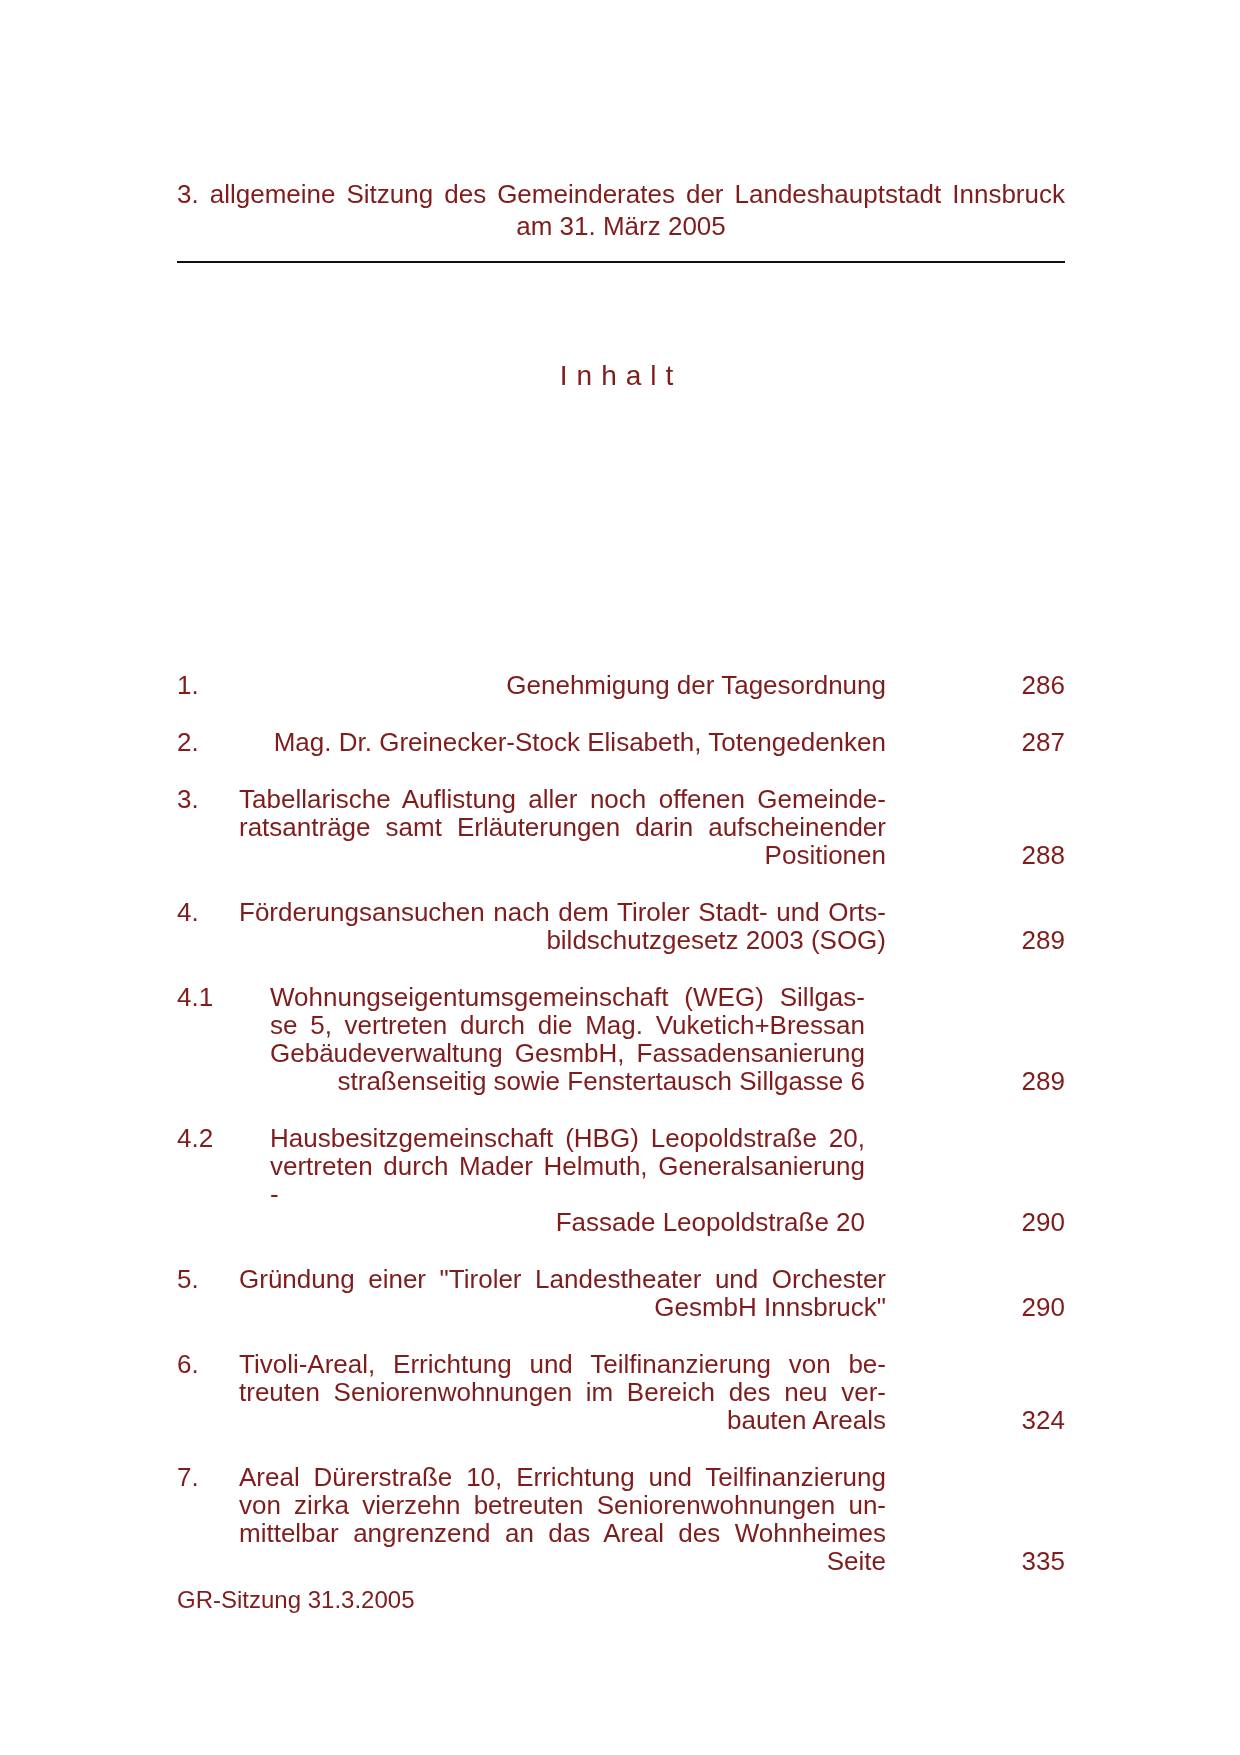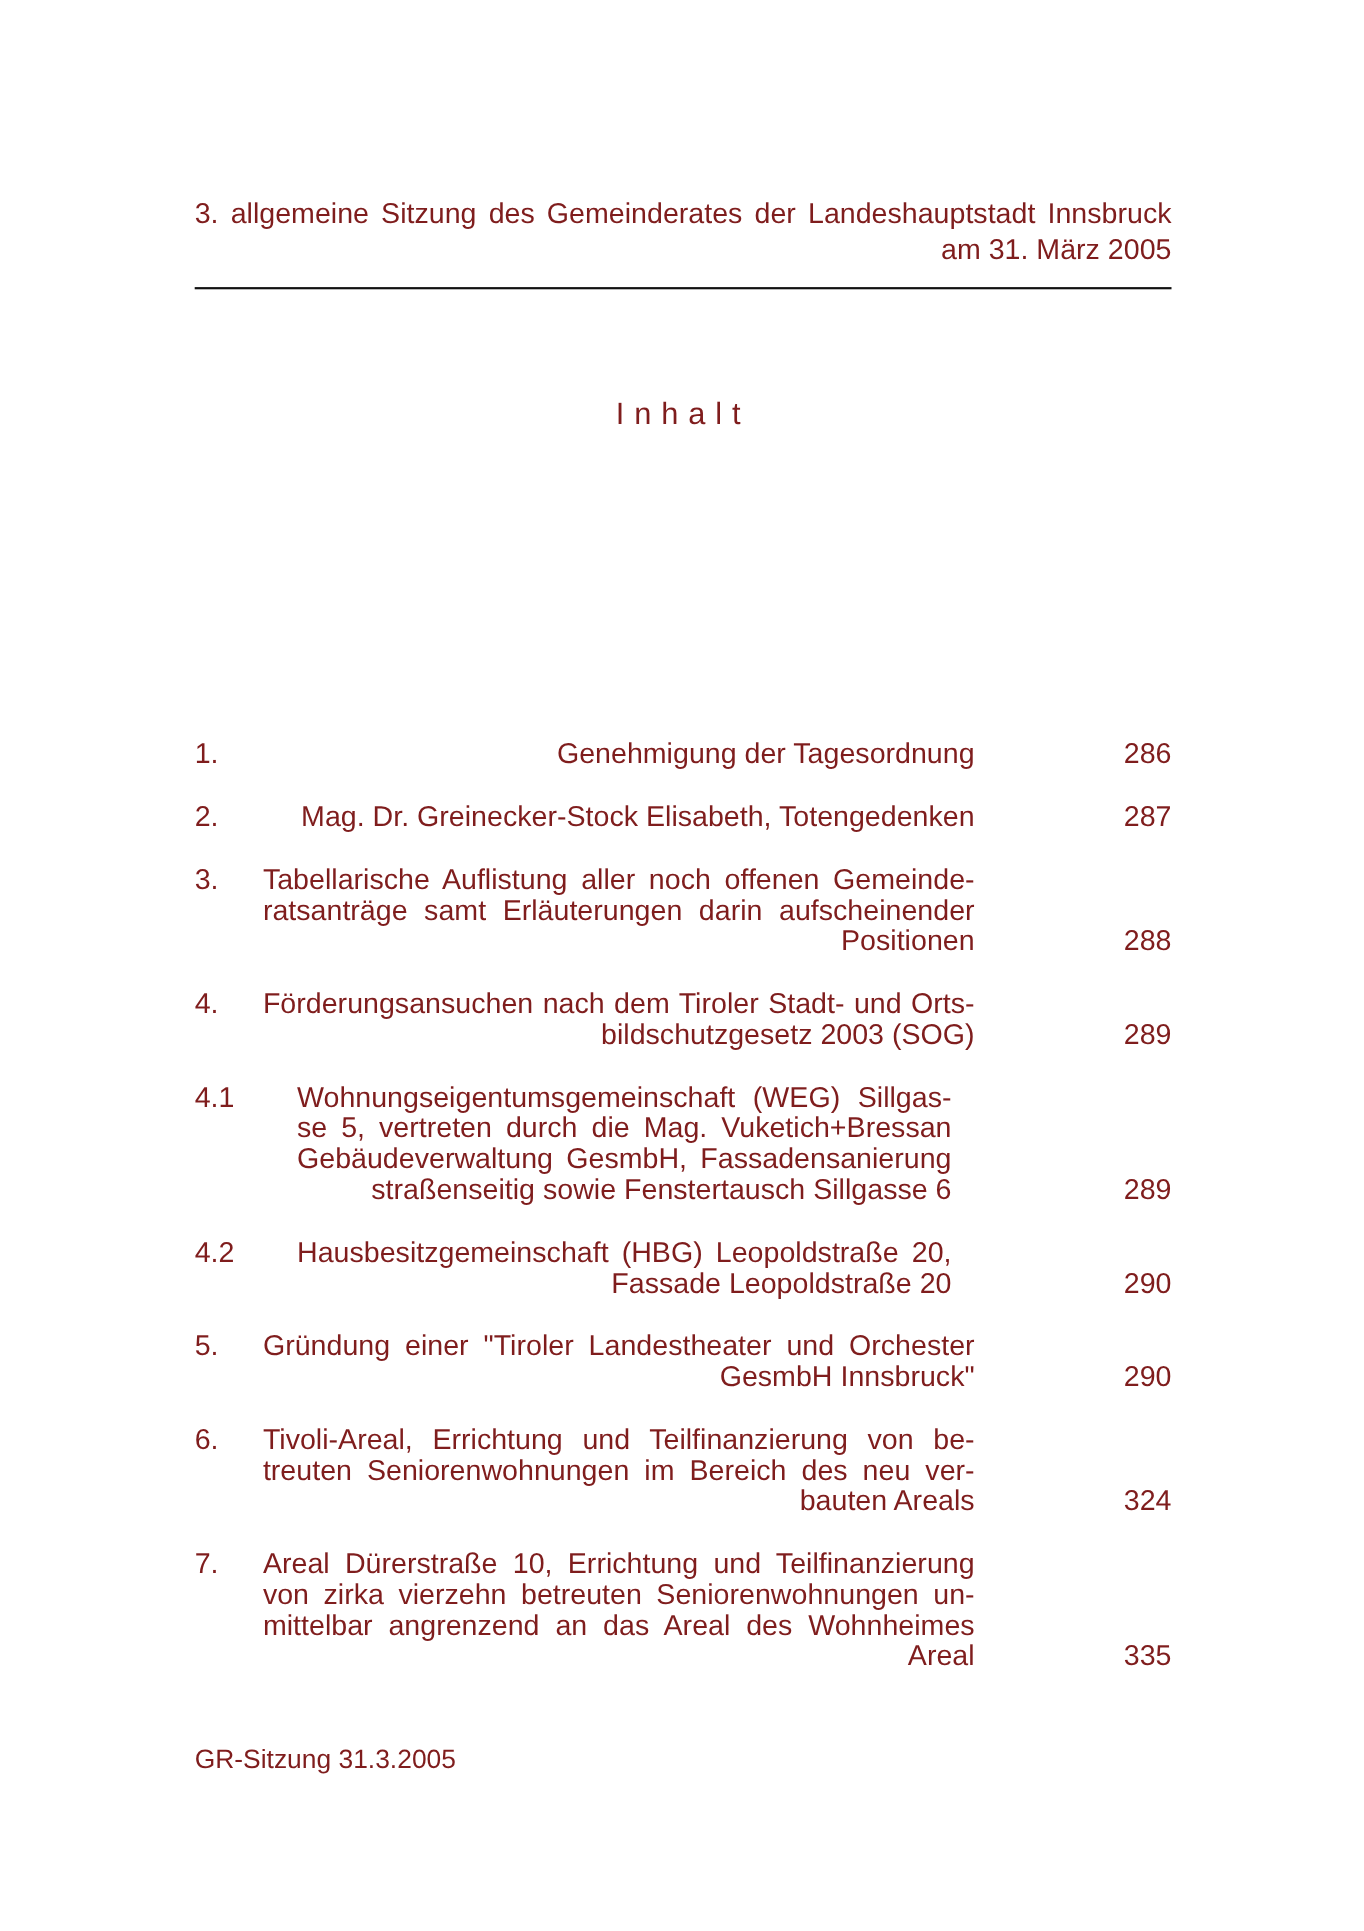--- a/index.html
+++ b/index.html
@@ -13,21 +13,21 @@
     font-family: Liberation Sans, sans-serif;
     font-size: 26px;
     line-height: 28px;
     overflow: hidden;
   }
   .content-col { position: absolute; left: 177px; width: 888px; }
 
   
   .doc-header { top: 178px; line-height: 32px; }
   .doc-header .hline1 { text-align: justify; text-align-last: justify; }
-  .doc-header .hline2 { text-align: right; }
+  .doc-header .hline2 { text-align: center; }
   .header-rule {
     position: absolute;
     left: 177px;
     top: 261px;
     width: 888px;
     height: 0;
     border-top: 2px solid #111111;
   }
 
   
@@ -118,20 +118,21 @@
           <div class="toc-line just">se 5, vertreten durch die Mag. Vuketich+Bressan</div>
           <div class="toc-line just">Gebäudeverwaltung GesmbH, Fassadensanierung</div>
           <div class="toc-line">straßenseitig sowie Fenstertausch Sillgasse 6</div>
         </div>
         <div class="toc-page">289</div>
       </div>
       <div class="toc-row sub">
         <div class="toc-num">4.2</div>
         <div class="toc-text">
           <div class="toc-line just">Hausbesitzgemeinschaft (HBG) Leopoldstraße 20,</div>
+          <div class="toc-line just">vertreten durch Mader Helmuth, Generalsanierung -</div>
           <div class="toc-line">Fassade Leopoldstraße 20</div>
         </div>
         <div class="toc-page">290</div>
       </div>
       <div class="toc-row">
         <div class="toc-num">5.</div>
         <div class="toc-text">
           <div class="toc-line just">Gründung einer "Tiroler Landestheater und Orchester</div>
           <div class="toc-line">GesmbH Innsbruck"</div>
         </div>
@@ -145,21 +146,21 @@
           <div class="toc-line">bauten Areals</div>
         </div>
         <div class="toc-page">324</div>
       </div>
       <div class="toc-row">
         <div class="toc-num">7.</div>
         <div class="toc-text">
           <div class="toc-line just">Areal Dürerstraße 10, Errichtung und Teilfinanzierung</div>
           <div class="toc-line just">von zirka vierzehn betreuten Seniorenwohnungen un-</div>
           <div class="toc-line just">mittelbar angrenzend an das Areal des Wohnheimes</div>
-          <div class="toc-line">Areal</div>
+          <div class="toc-line">Seite</div>
         </div>
         <div class="toc-page">335</div>
       </div>
     </div>
 
   <div class="content-col doc-footer">GR-Sitzung 31.3.2005</div>
 
 </div>
 
 </body></html>

